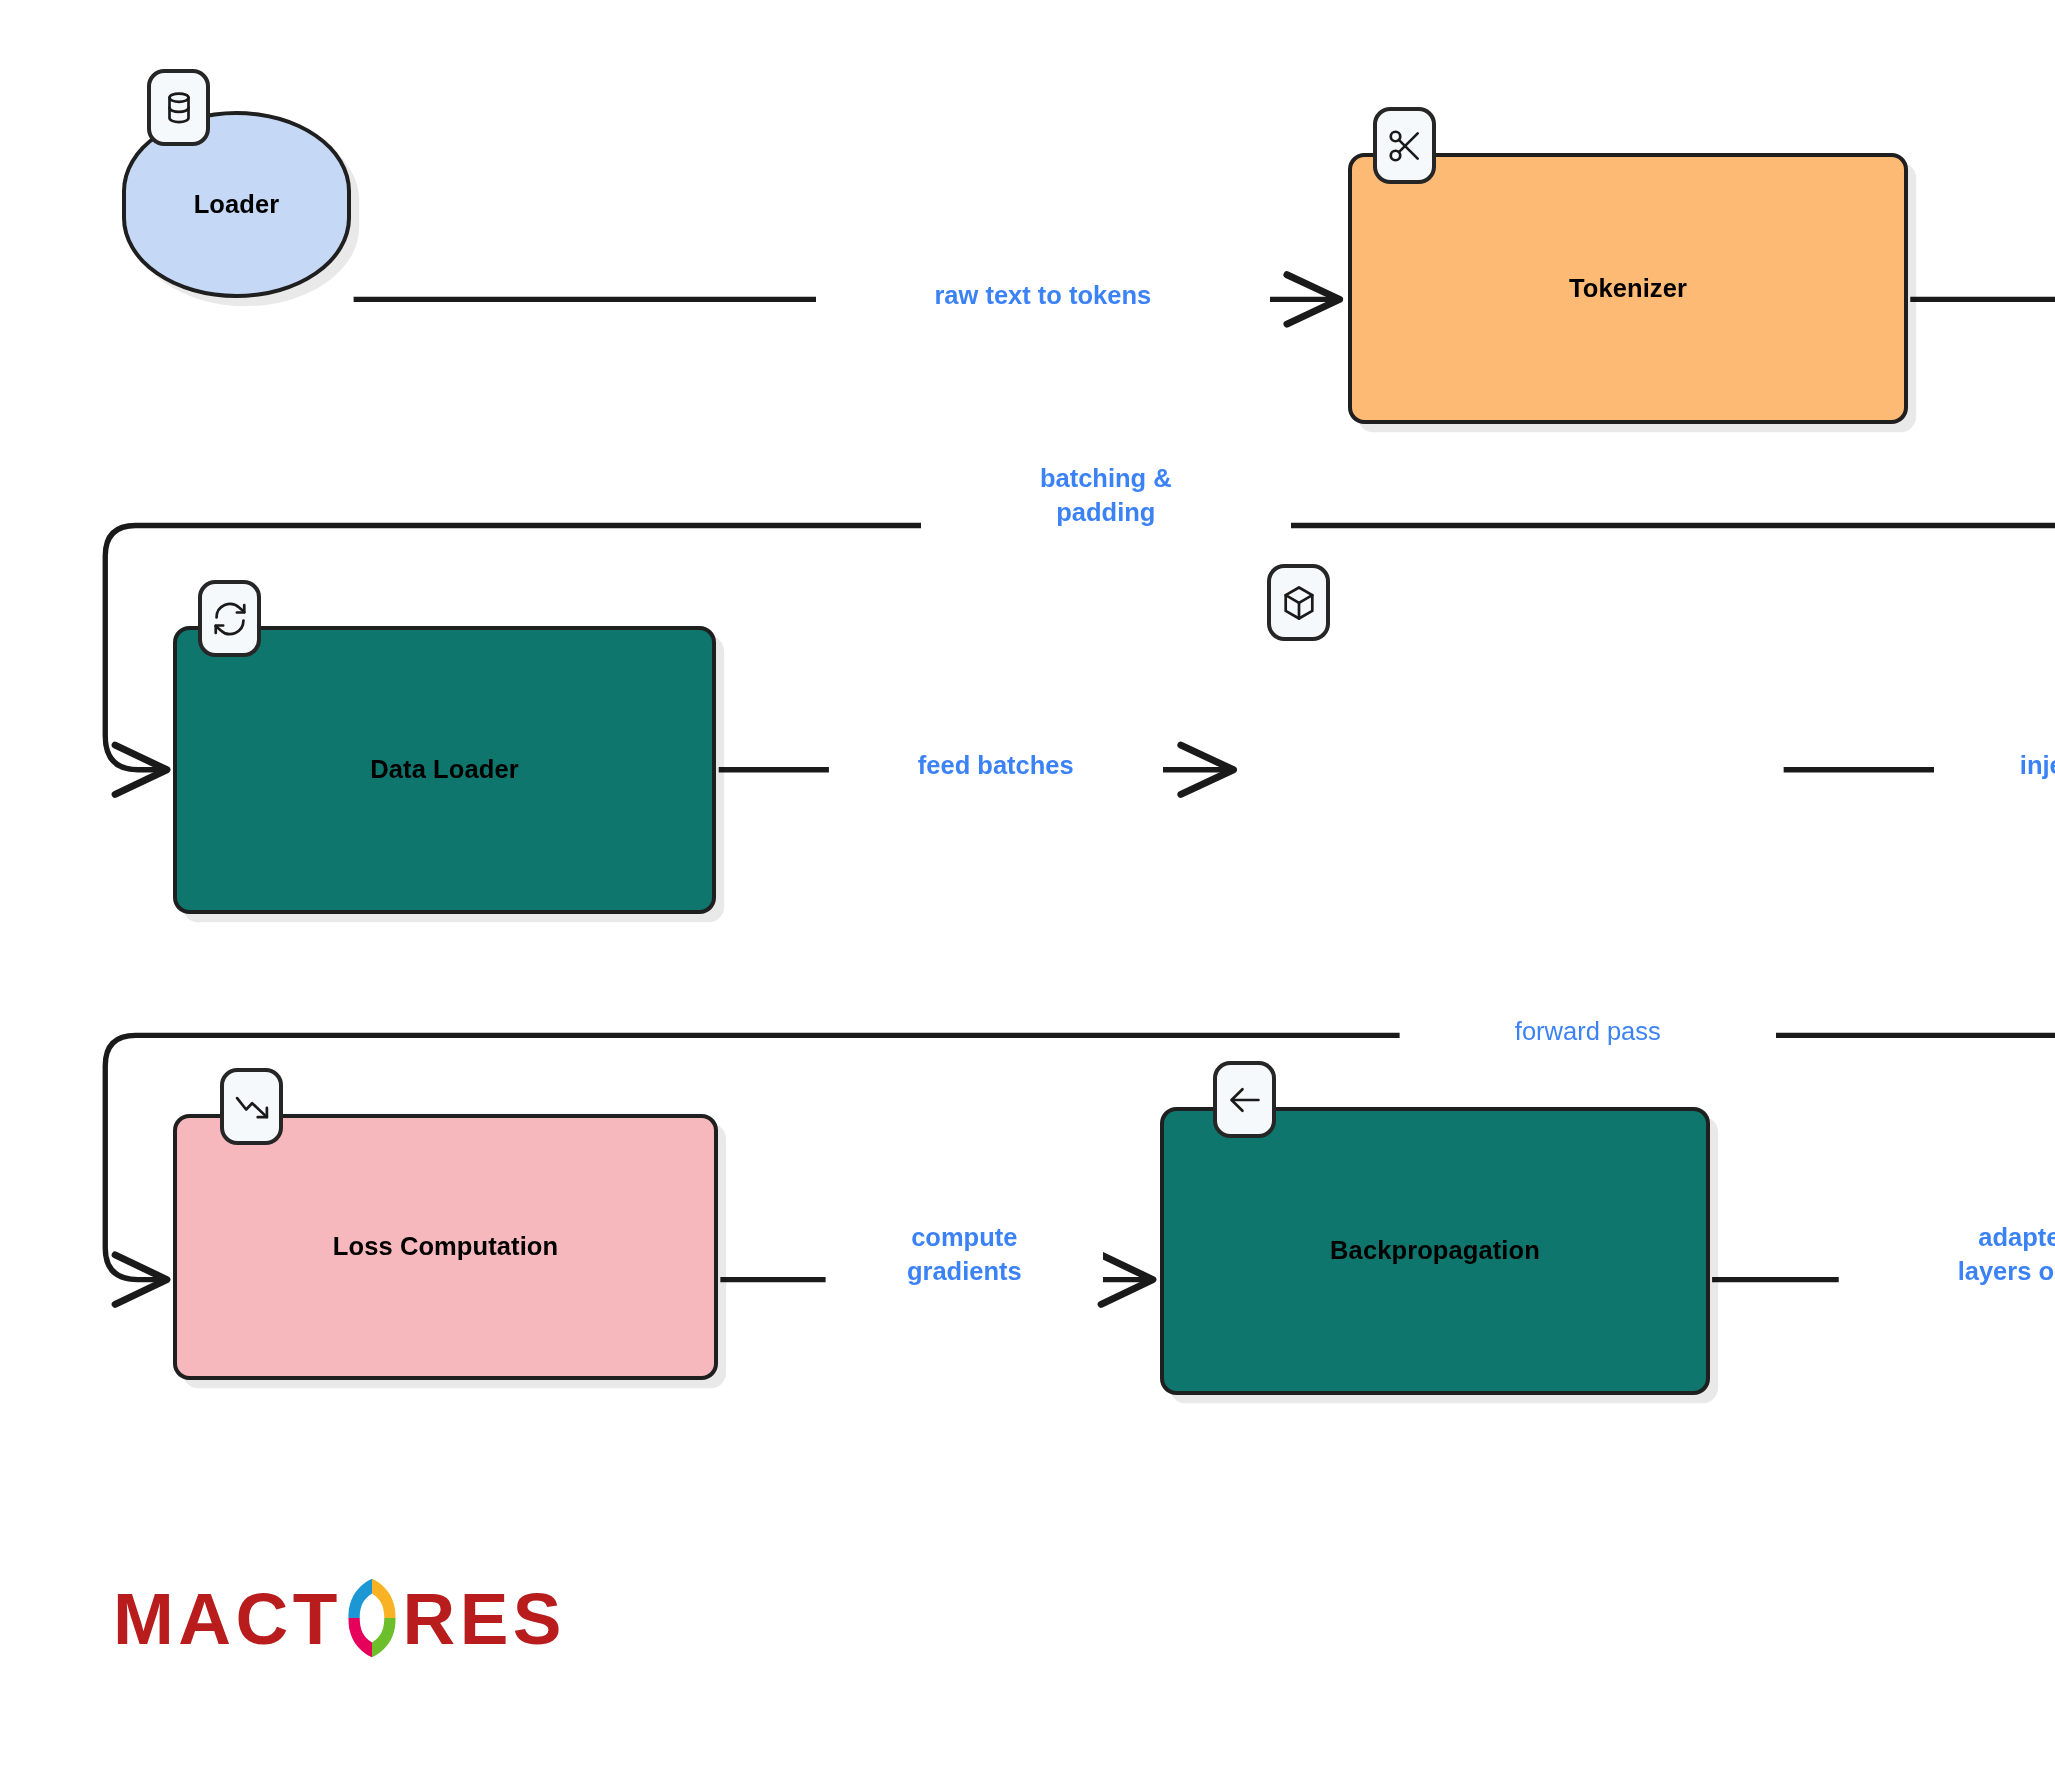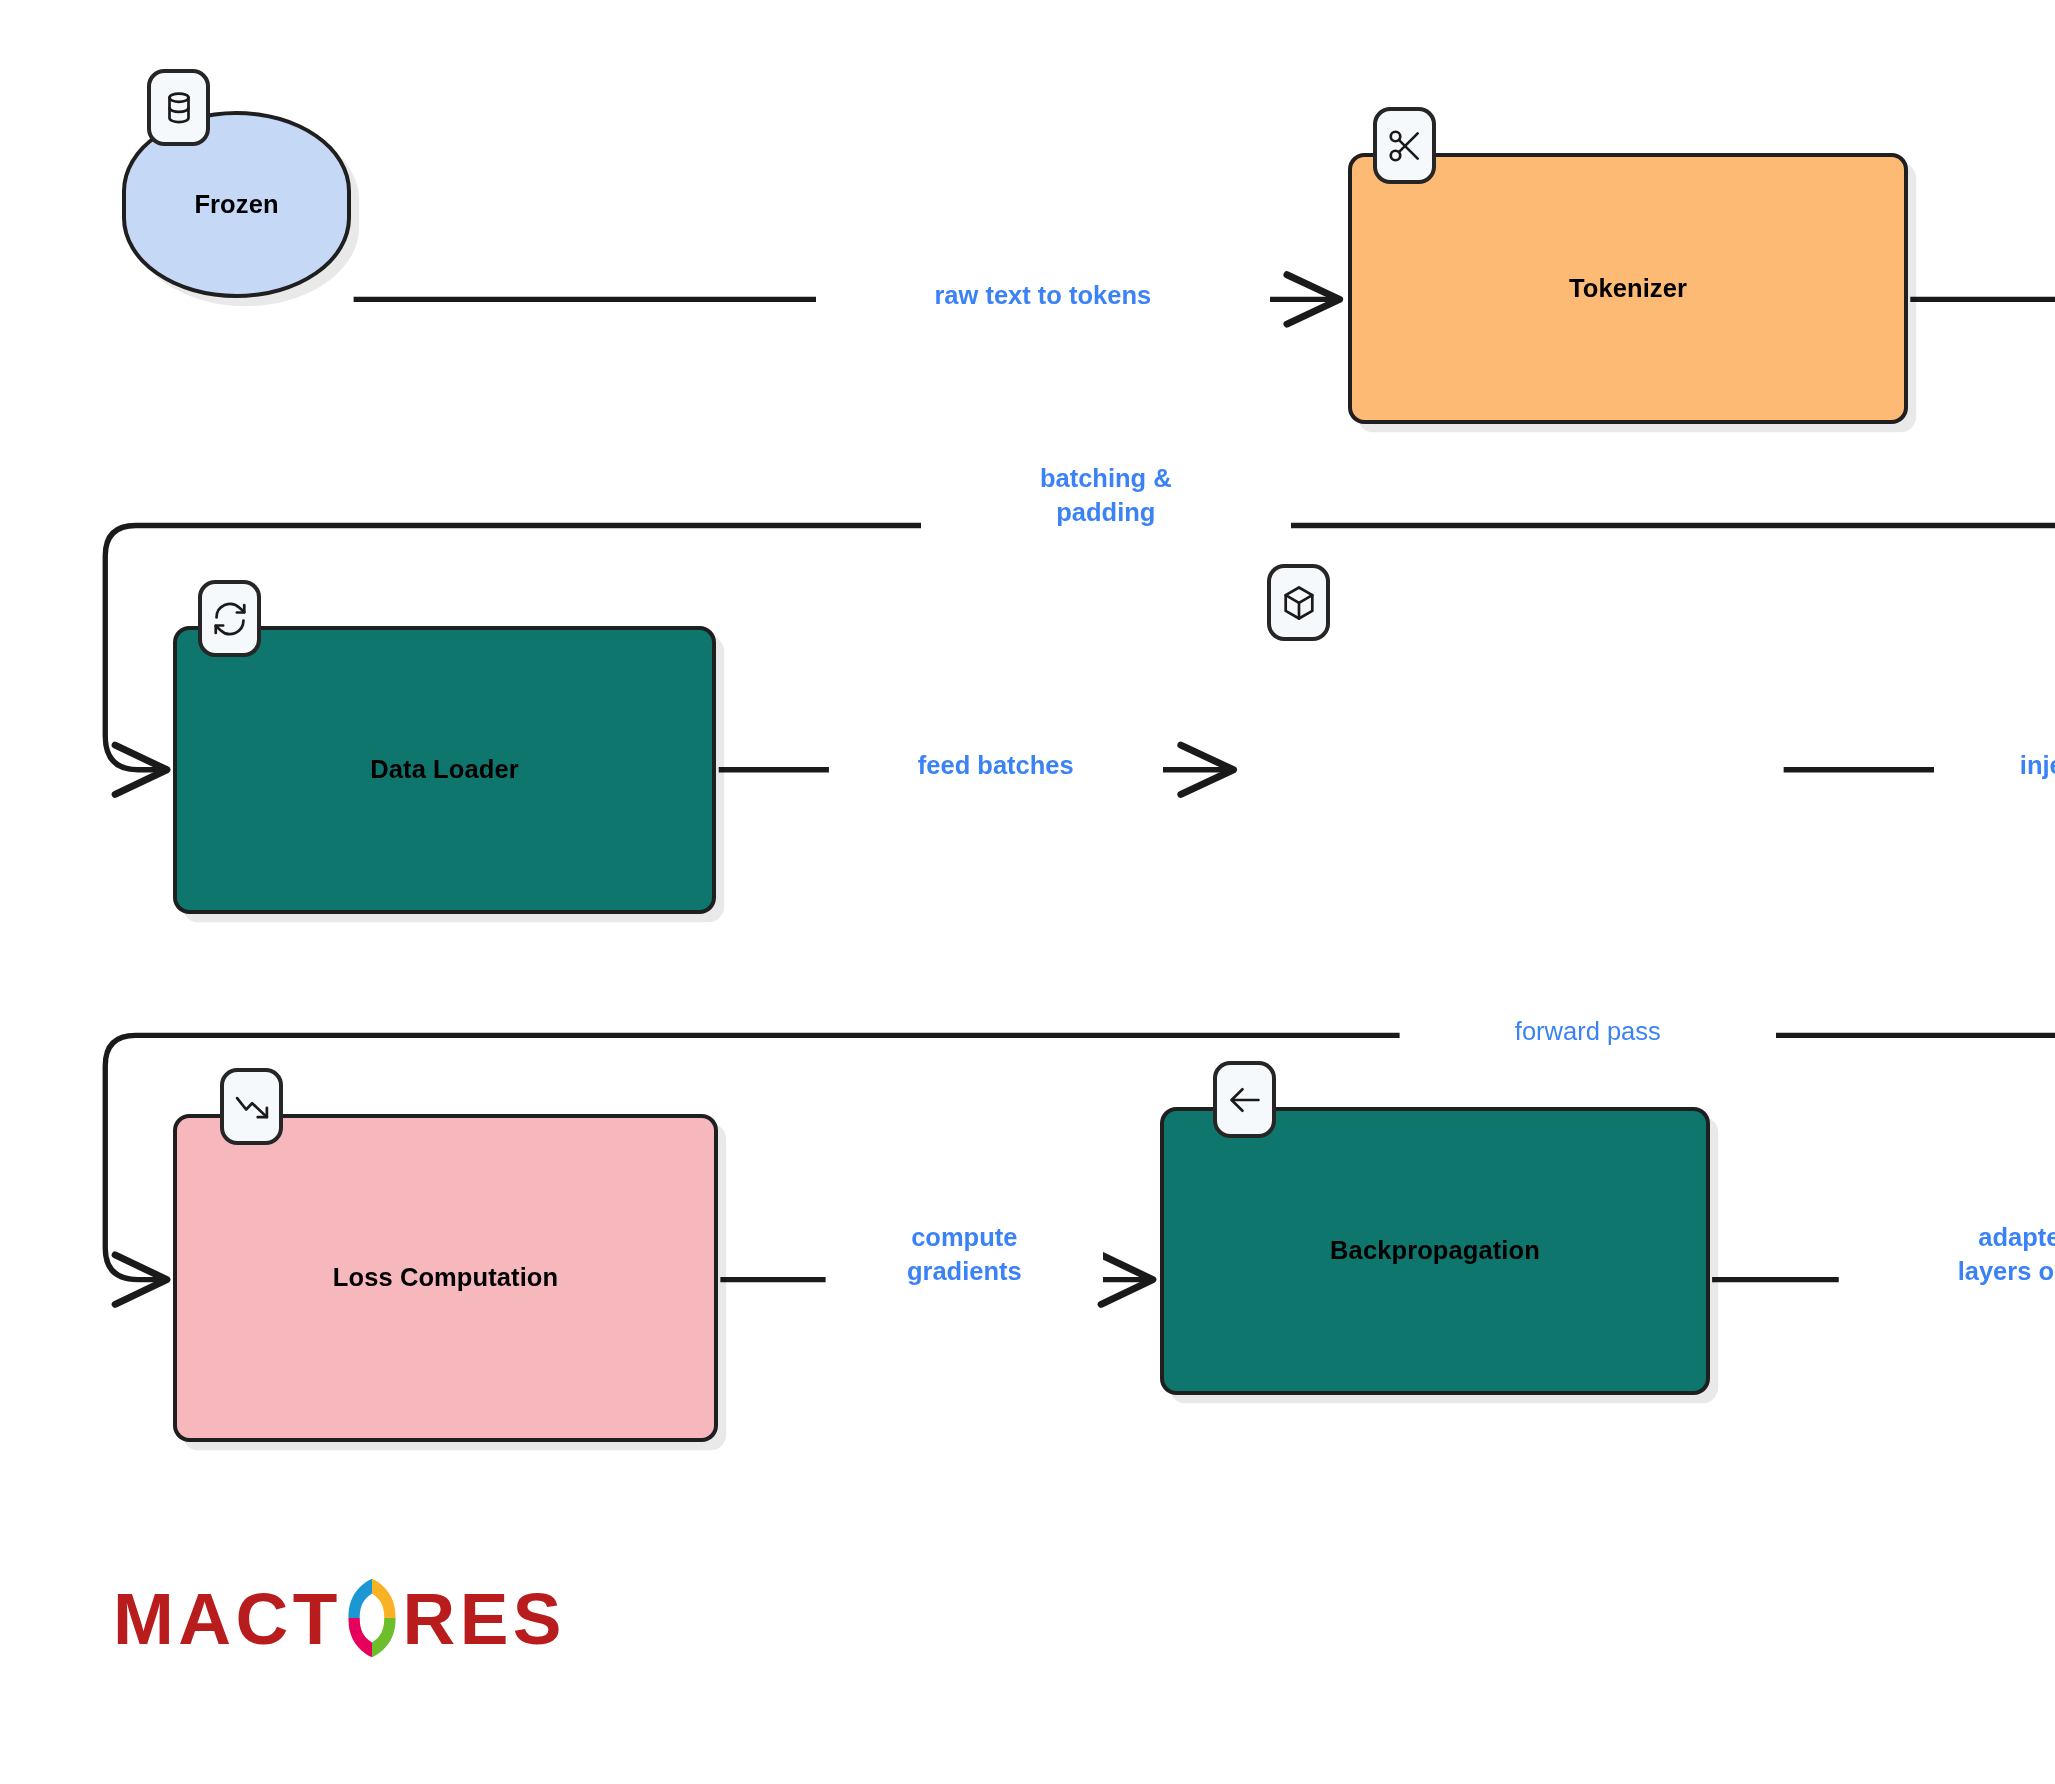--- a/index.html
+++ b/index.html
@@ -117,21 +117,21 @@
     </g>
 
     <g>
       <path class="w" d="M 4164 3112 L 4472 3112"></path>
       <path class="w" d="M 5344 3112 L 5518 3112"></path>
       <path class="ah" d="M 5386 3052 L 5514 3112 L 5386 3172"></path>
     </g>
   </svg>
 
   <div class="node stadium" style="left:122px;top:111px;width:229px;height:187px;background:#c5d9f7;">
-    <span class="lbl">Frozen</span>
+    <span class="lbl">Loader</span>
   </div>
   <div class="badge" style="left:147px;top:69px;">
     <svg viewBox="0 0 24 24" fill="none" stroke="#1a1a1a" stroke-width="1.7" stroke-linecap="round" stroke-linejoin="round">
       <ellipse cx="12" cy="5.5" rx="6" ry="2.6"></ellipse>
       <path d="M6 5.5v12.8c0 1.44 2.69 2.6 6 2.6s6-1.16 6-2.6V5.5"></path>
       <path d="M6 11.9c0 1.44 2.69 2.6 6 2.6s6-1.16 6-2.6"></path>
     </svg>
   </div>
 
   <div class="node rect" style="left:1348px;top:153px;width:560px;height:271px;background:#fdba74;">
@@ -159,21 +159,21 @@
   </div>
 
   <div class="badge" style="left:1267px;top:564px;">
     <svg viewBox="0 0 24 24" fill="none" stroke="#1a1a1a" stroke-width="1.7" stroke-linecap="round" stroke-linejoin="round">
       <path d="M12 2.2 20.4 7v10L12 21.8 3.6 17V7z"></path>
       <path d="M3.6 7 12 11.9 20.4 7"></path>
       <path d="M12 11.9v9.9"></path>
     </svg>
   </div>
 
-  <div class="node rect" style="left:173px;top:1114px;width:545px;height:328px;background:#f6b8bc;">
+  <div class="node rect" style="left:173px;top:1114px;width:545px;height:266px;background:#f6b8bc;">
     <span class="lbl">Loss
 Computation</span>
   </div>
   <div class="badge" style="left:220px;top:1068px;">
     <svg viewBox="0 0 24 24" fill="none" stroke="#1a1a1a" stroke-width="1.7" stroke-linecap="round" stroke-linejoin="round">
       <polyline points="2.6,6.4 8.3,13.6 12.1,9.6 21.4,18.4"></polyline>
       <polyline points="15.6,18.4 21.4,18.4 21.4,12.6"></polyline>
     </svg>
   </div>
 

